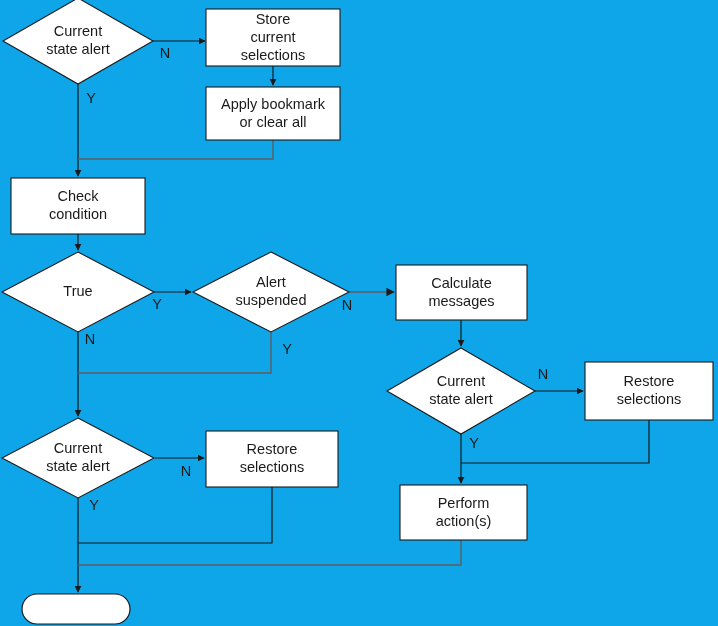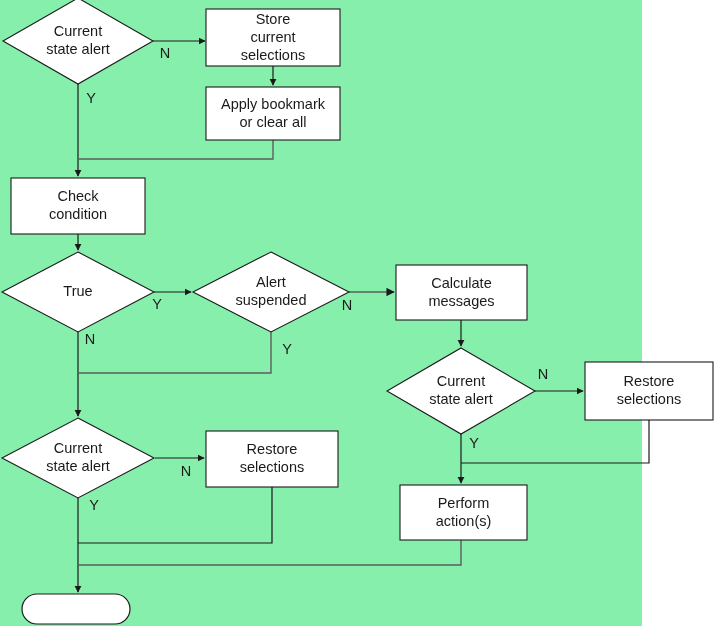--- a/index.html
+++ b/index.html
@@ -9,23 +9,23 @@
     background: #ffffff;
   }
   body {
     font-family: "Liberation Sans", sans-serif;
     width: 718px;
     height: 626px;
     overflow: hidden;
   }
   #flowchart-root {
     position: relative;
-    width: 642px;
+    width: 718px;
     height: 626px;
-    background: #86efac;
+    background: #0ea5e9;
     text-decoration: underline;
   }
   svg#flow-svg {
     display: block;
     width: 718px;
     height: 626px;
   }
   .node-shape {
     fill: #ffffff;
     stroke: #1a1a1a;

